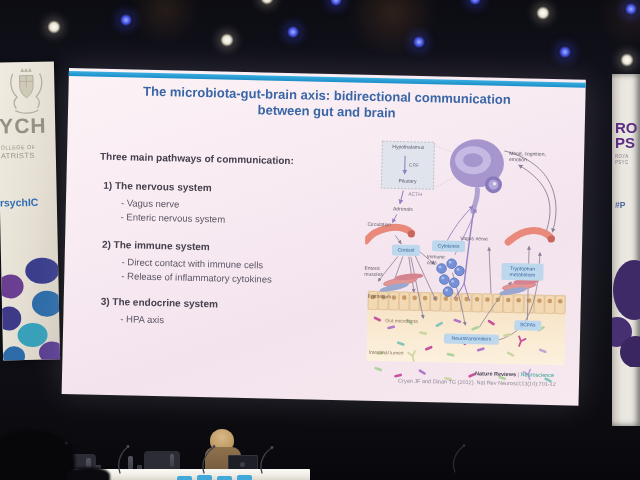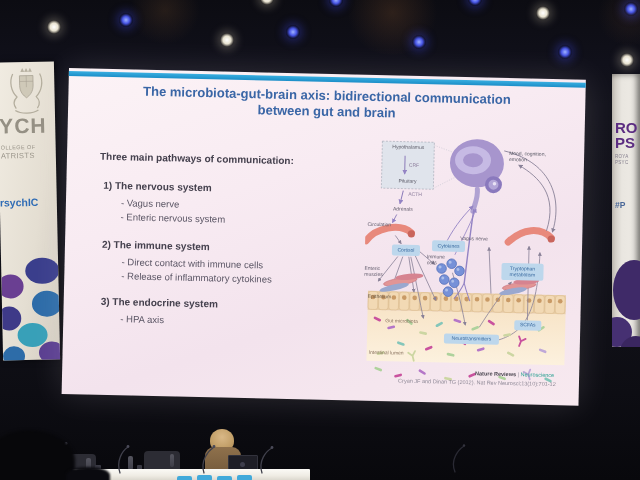--- a/index.html
+++ b/index.html
@@ -12,21 +12,21 @@
   .lt.white{background:radial-gradient(circle,#ffffff 0%,#e8e2d0 40%,rgba(200,190,160,.3) 65%,transparent 78%);box-shadow:0 0 8px 3px rgba(230,220,190,.25);}
 
   
   .banner{position:absolute;overflow:hidden;}
   #lbanner{left:0;top:62px;width:57px;height:298px;transform:rotate(-1.2deg);
            background:linear-gradient(100deg,#f1ece2 0%,#e4ded2 60%,#d2ccc0 100%);box-shadow:2px 0 6px rgba(0,0,0,.5);}
   #lbanner .big{position:absolute;left:1px;top:52px;font-size:21px;font-weight:bold;color:#959084;letter-spacing:1px;}
   #lbanner .t1{position:absolute;left:2px;top:82px;font-size:5.5px;color:#9a958a;letter-spacing:.4px;}
   #lbanner .t2{position:absolute;left:2px;top:89px;font-size:7.5px;color:#9a958a;letter-spacing:.4px;}
   #lbanner .hash{position:absolute;left:0px;top:134px;font-size:10.5px;font-weight:bold;color:#2f6cb5;}
-  #rbanner{left:612px;top:74px;width:28px;height:273px;background:linear-gradient(90deg,#c9c4bc 0%,#e9e6e0 35%,#efece6 100%);box-shadow:-3px 0 6px rgba(0,0,0,.55) inset;}
+  #rbanner{left:612px;top:74px;width:28px;height:352px;background:linear-gradient(90deg,#c9c4bc 0%,#e9e6e0 35%,#efece6 100%);box-shadow:-3px 0 6px rgba(0,0,0,.55) inset;}
   #rbanner .big{position:absolute;left:3px;font-size:15px;font-weight:bold;color:#5c2d82;line-height:1;}
   #rbanner .sm{position:absolute;left:3px;font-size:4.5px;color:#837d8c;letter-spacing:.3px;}
   #rbanner .hash{position:absolute;left:3px;top:126px;font-size:8.5px;font-weight:bold;color:#4a6898;}
 
   
   #screen{position:absolute;left:69px;top:68px;width:517px;height:326px;transform:rotate(1.3deg);transform-origin:0 0;
           background:linear-gradient(160deg,#fcf3f6 0%,#f8ebf2 35%,#f3e3ed 65%,#f7e9ef 100%);
           box-shadow:0 0 34px rgba(250,235,245,.14);}
   #topbar{position:absolute;top:3px;left:0;right:0;height:5px;background:linear-gradient(180deg,#39aee0,#1b8ec8);}
   #title{position:absolute;top:14px;left:18px;right:18px;text-align:center;font-size:13px;font-weight:bold;color:#3a66a6;line-height:1.25;}

